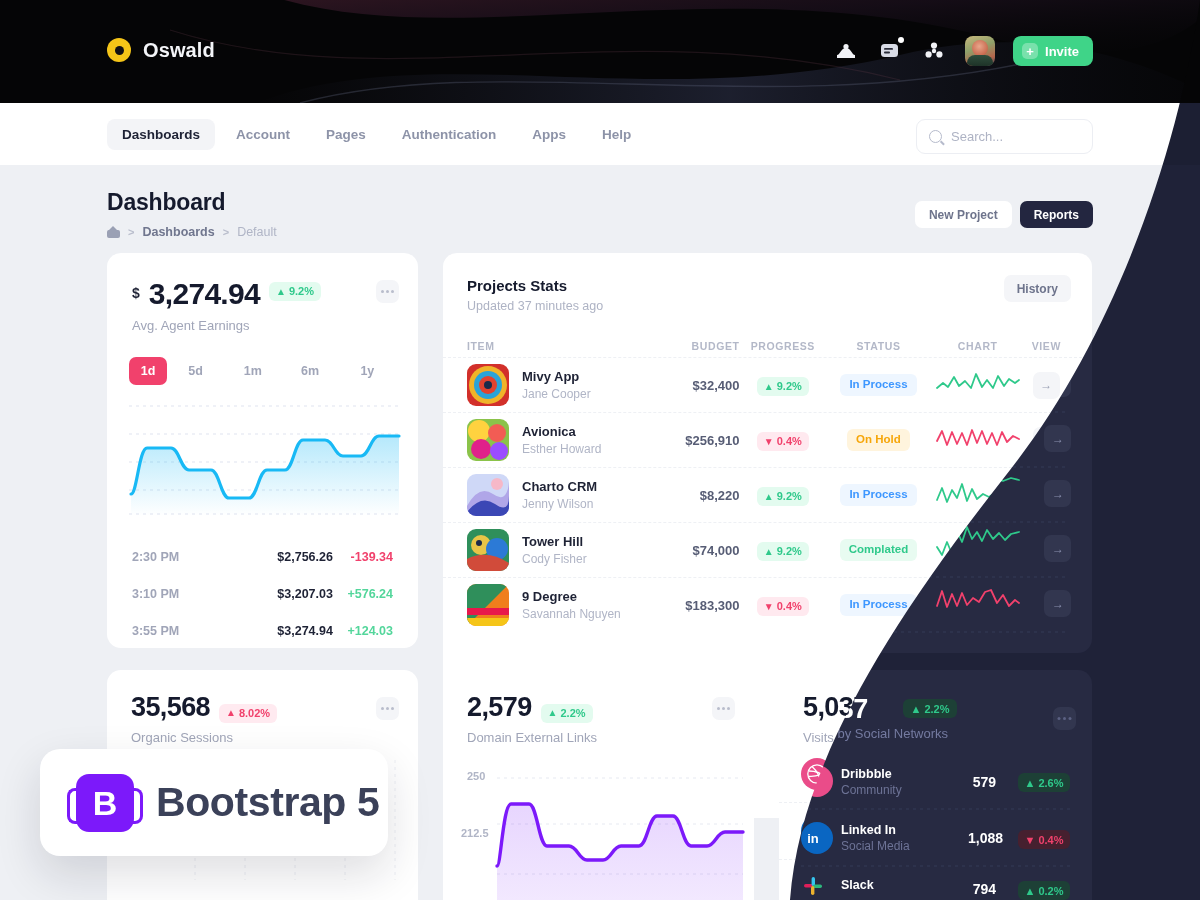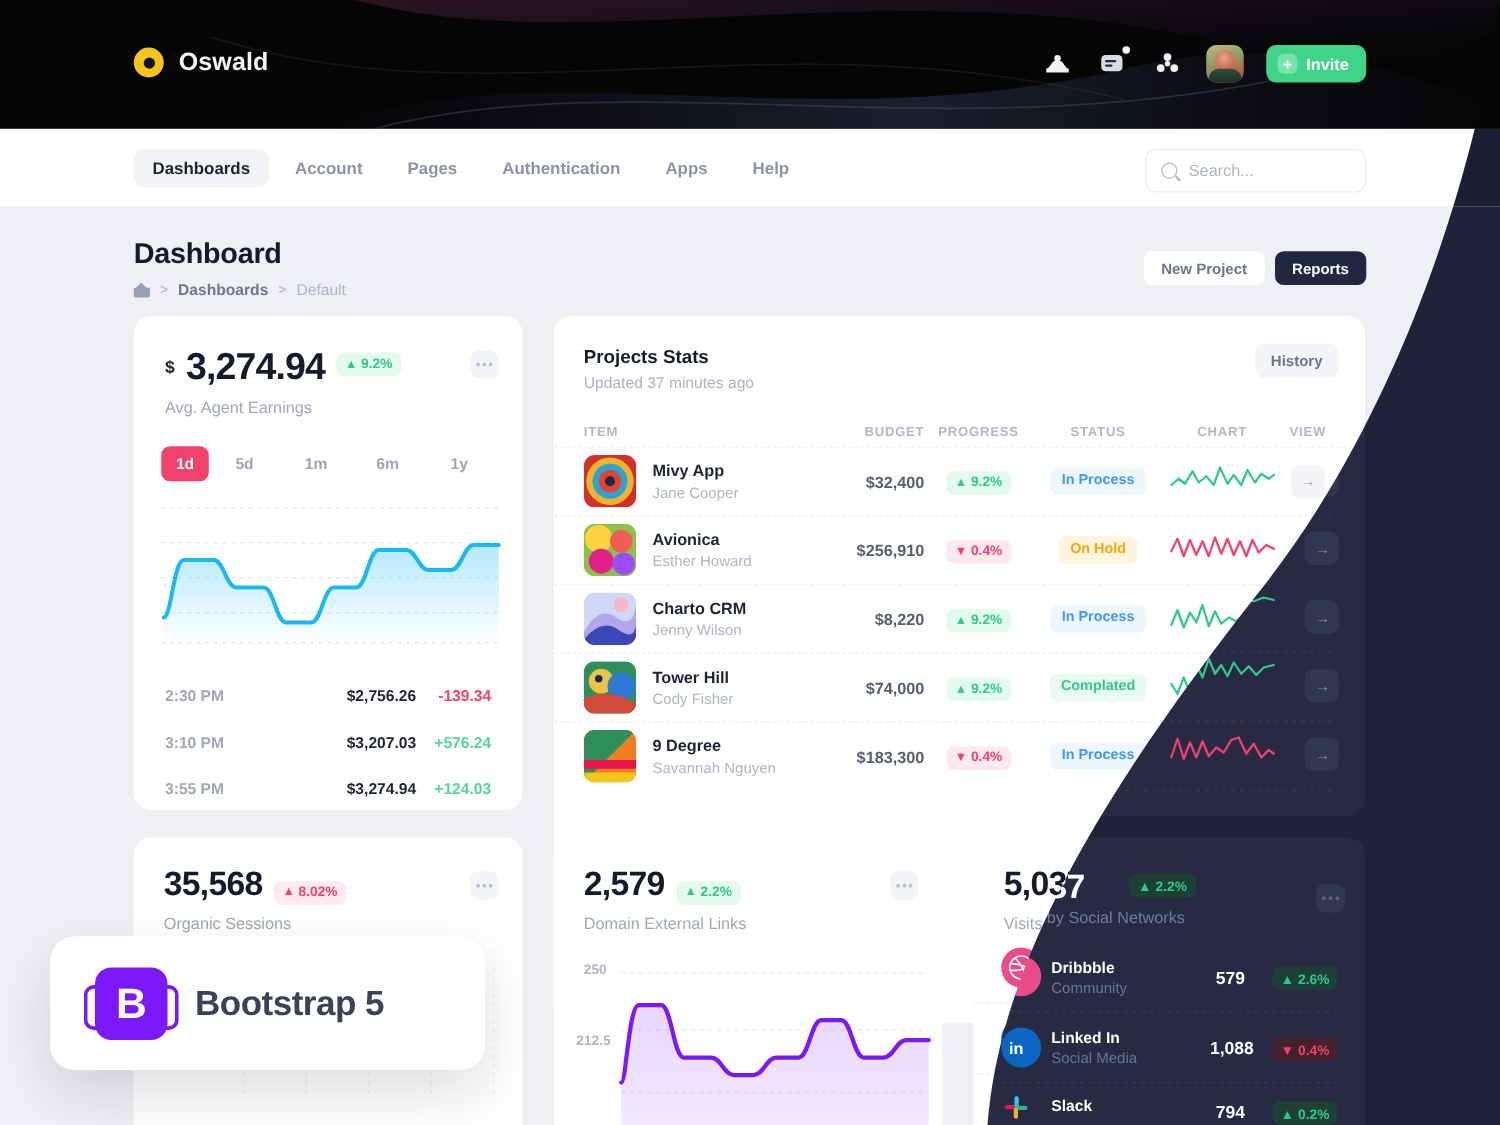--- a/index.html
+++ b/index.html
@@ -184,21 +184,21 @@
     background: #fff; border-radius: 20px; z-index: 40;
     box-shadow: 0 18px 45px rgba(20,24,45,.14);
     display: flex; align-items: center; gap: 22px; padding-left: 36px;
   }
   .bs-logo { width: 58px; height: 58px; border-radius: 13px; background: #7c19fa; position: relative;
              display: flex; align-items: center; justify-content: center; }
   .bs-logo::before, .bs-logo::after { content:''; position:absolute; top:14px; width:9px; height:30px; border:3px solid #7c19fa; }
   .bs-logo::before { left:-9px; border-right:none; border-radius: 8px 0 0 8px; }
   .bs-logo::after { right:-9px; border-left:none; border-radius: 0 8px 8px 0; }
   .bs-logo span { font-size: 34px; font-weight: 700; color: #fff; line-height: 1; }
-  .bs-text { font-size: 28px; font-weight: 700; color: #3b4159; letter-spacing: -.4px; }
+  .bs-text { font-size: 41px; font-weight: 700; color: #3b4159; letter-spacing: -.4px; }
 </style>
 </head>
 <body>
 
 <div id="root">
 
   <div class="topbar">
     <svg class="swirl" width="1200" height="103" viewBox="0 0 1200 103">
       <defs>
         <linearGradient id="sw1" x1="0" y1="0" x2="1" y2="1">

